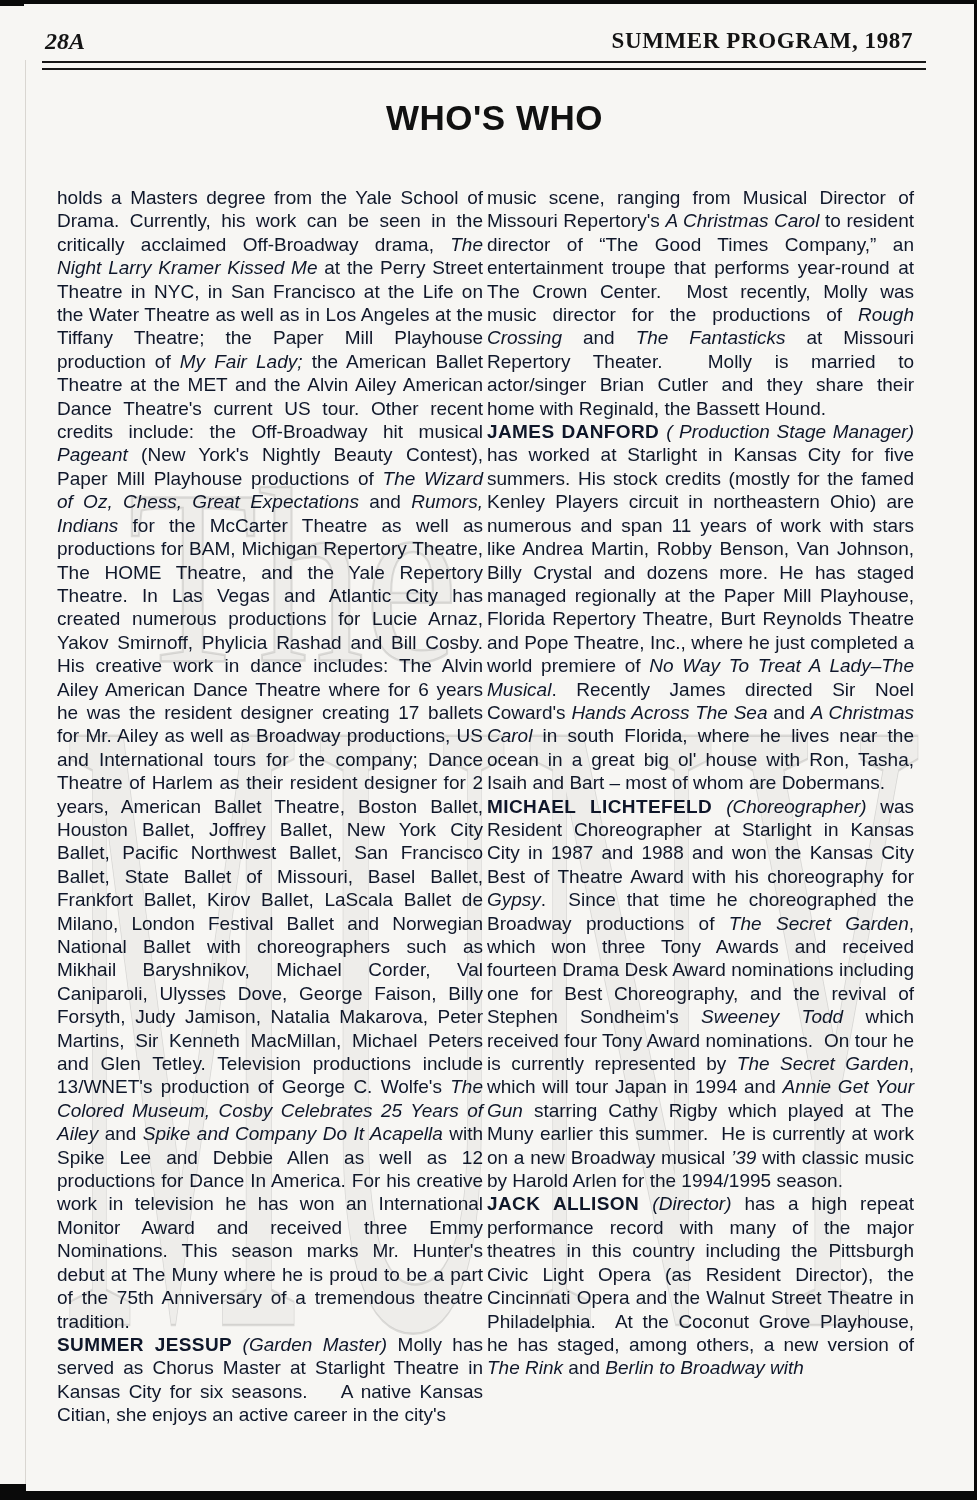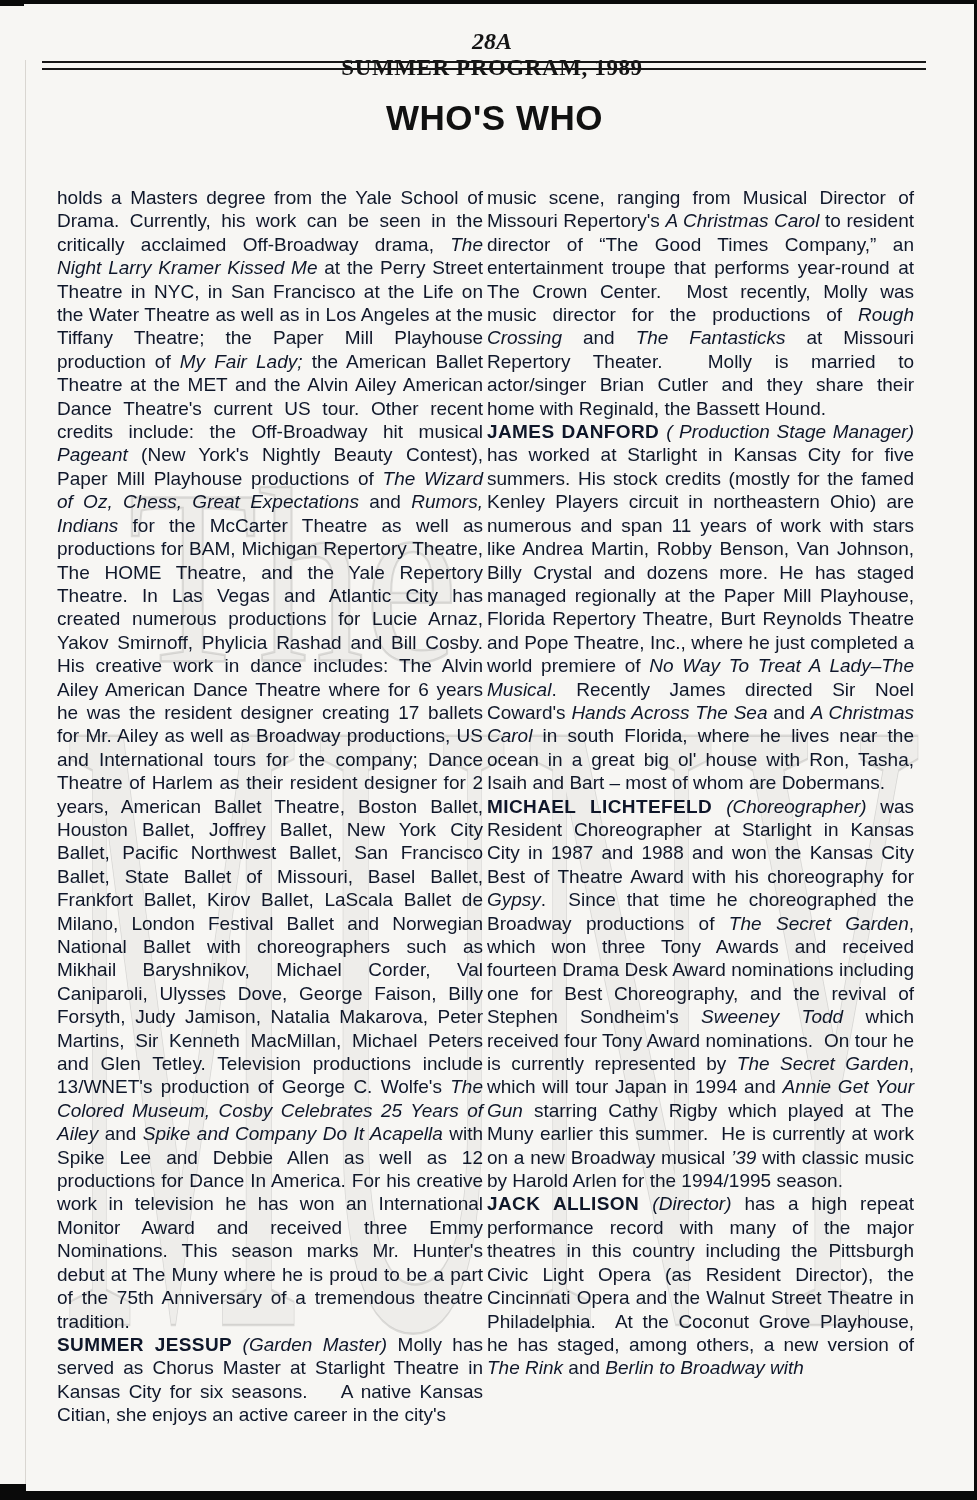--- a/index.html
+++ b/index.html
@@ -17,24 +17,23 @@
   .edge-right{top:0;right:0;width:3px;height:1500px;}
   .edge-bottom{bottom:0;left:0;width:977px;height:9px;}
   .edge-corner-tl{top:0;left:0;width:24px;height:6px;}
   .edge-corner-bl{bottom:0;left:0;width:26px;height:16px;}
   .gutter-line{
     position:absolute;left:25px;top:60px;height:1424px;width:1px;
     background:#d9d6d1;
   }
   
   .page-header{
-    position:absolute;left:58px;top:28px;width:868px;
-    display:flex;justify-content:space-between;align-items:center;
+    position:absolute;left:45px;top:28px;width:868px;
+    display:flex;justify-content:space-between;align-items:flex-start;
     font-family:"Liberation Serif", serif;
-    flex-direction:column;
   }
   .pageno{font-size:24px;font-weight:bold;font-style:italic;}
   .header-right{font-size:23px;font-weight:600;letter-spacing:0.6px;}
   .double-rule{
     position:absolute;left:42px;top:61px;width:884px;height:5px;
     border-top:2px solid #161616;border-bottom:2px solid #161616;
   }
   h1.page-title{
     position:absolute;left:0;top:92px;width:977px;margin:6px;
     text-align:center;
@@ -71,21 +70,21 @@
 </style>
 </head>
 <body>
 
 <div class="scan-frame">
 
   <div class="gutter-line"></div>
 
   <header class="page-header">
     <span class="pageno">28A</span>
-    <span class="header-right">SUMMER PROGRAM, 1989</span>
+    <span class="header-right">SUMMER PROGRAM, 1987</span>
   </header>
 
   <div class="double-rule"></div>
 
   <h1 class="page-title">WHO'S WHO</h1>
 
   <div class="watermark" aria-hidden="true">
     <span class="wm-the">The</span>
     <span class="wm-muny">MUNY</span>
   </div>

